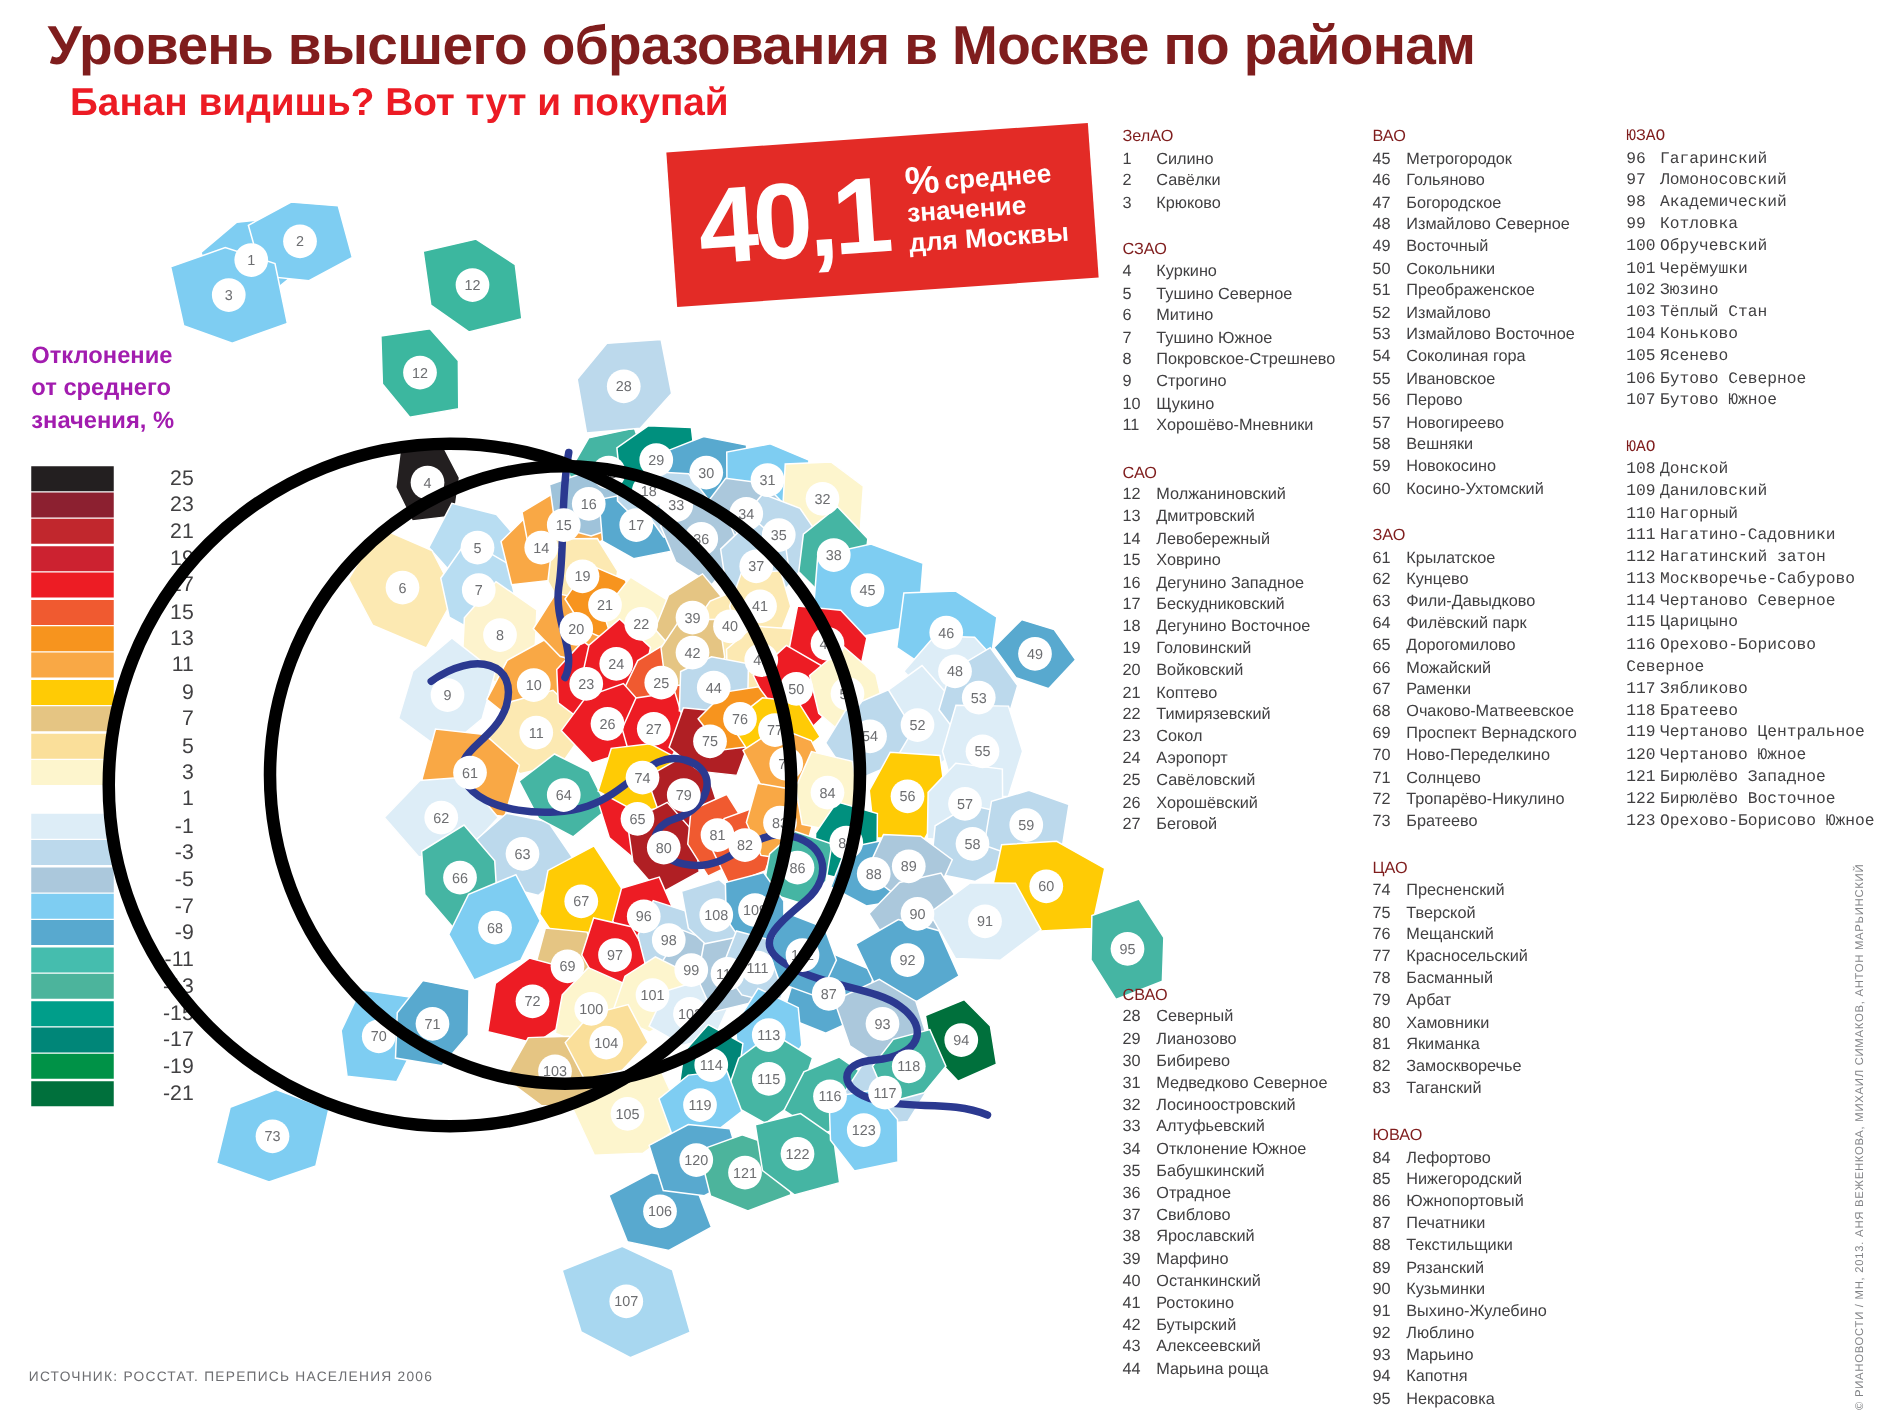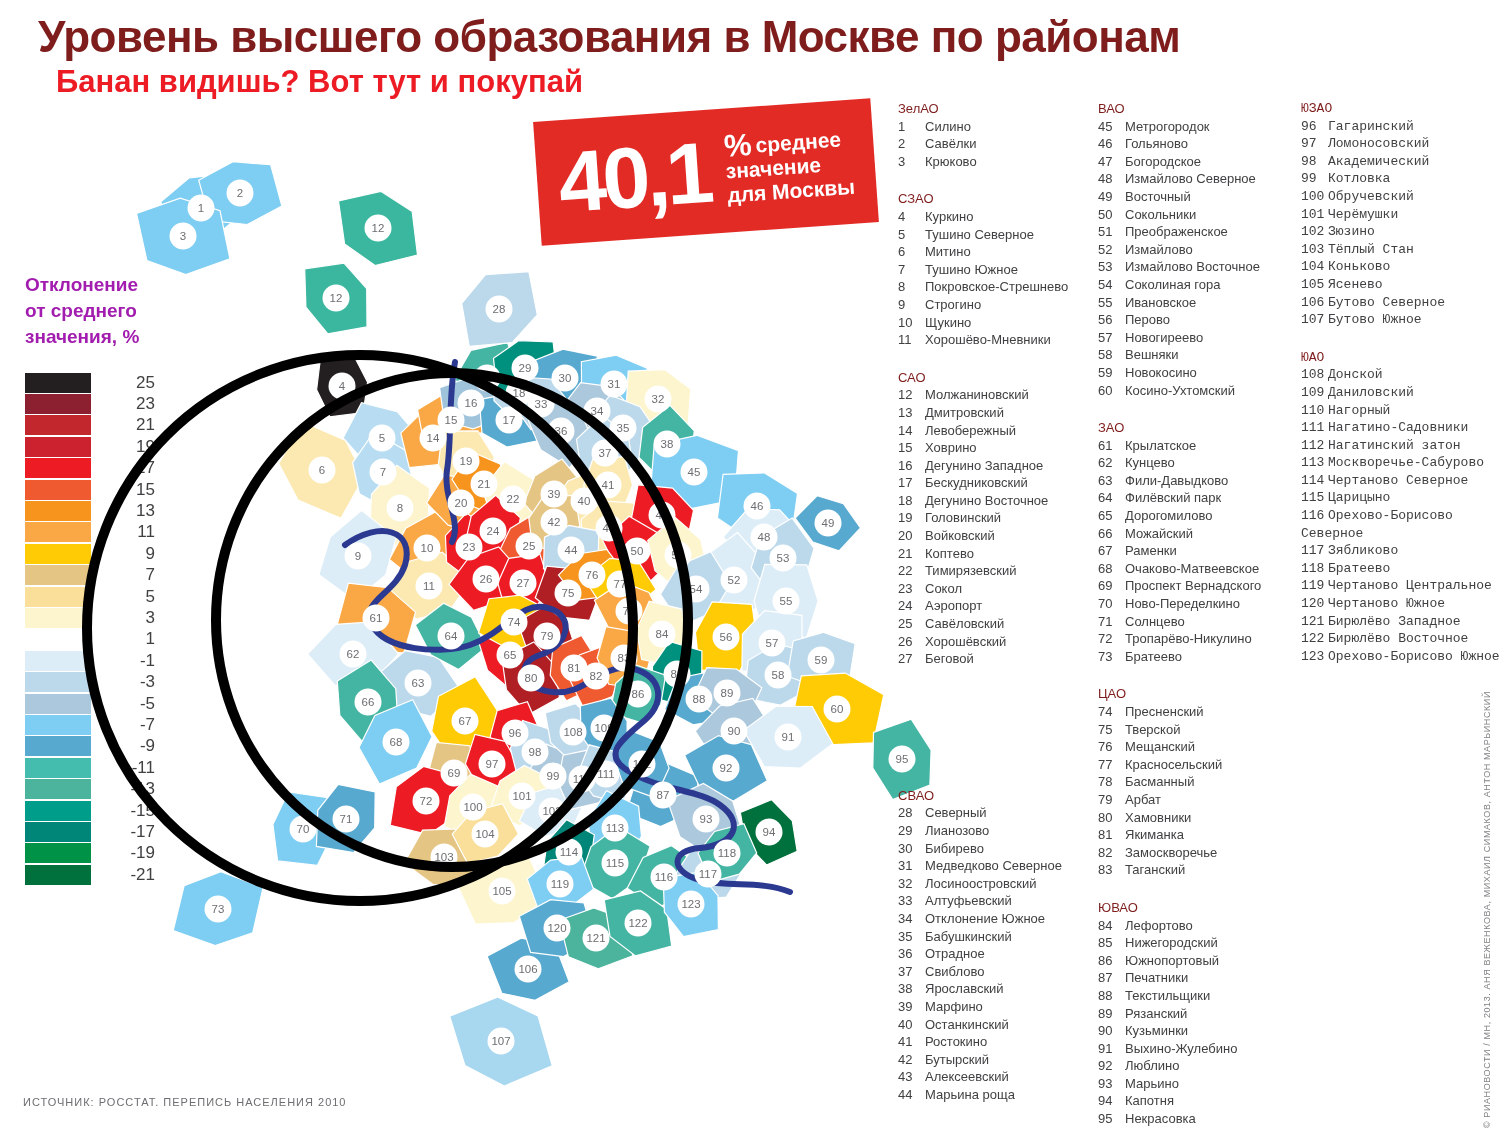--- a/index.html
+++ b/index.html
@@ -1069,15 +1069,15 @@
           <span class="dname">Орехово-Борисово Южное</span>
         </div>
       </div>
     </div>
 
   <svg id="annot-svg" width="1506" height="1134" viewBox="0 0 1506 1134">
       <ellipse cx="360" cy="628" rx="273" ry="273" fill="none" stroke="#000000" stroke-width="10"></ellipse>
       <ellipse cx="452" cy="620" rx="236" ry="247" fill="none" stroke="#000000" stroke-width="10"></ellipse>
     </svg>
 
-  <div class="source">ИСТОЧНИК: РОССТАТ. ПЕРЕПИСЬ НАСЕЛЕНИЯ 2010</div>
+  <div class="source">ИСТОЧНИК: РОССТАТ. ПЕРЕПИСЬ НАСЕЛЕНИЯ 2006</div>
   <div class="credit">© РИАНОВОСТИ / МН, 2013. АНЯ ВЕЖЕНКОВА, МИХАИЛ СИМАКОВ, АНТОН МАРЬИНСКИЙ</div>
 </div>
 
 </body></html>

